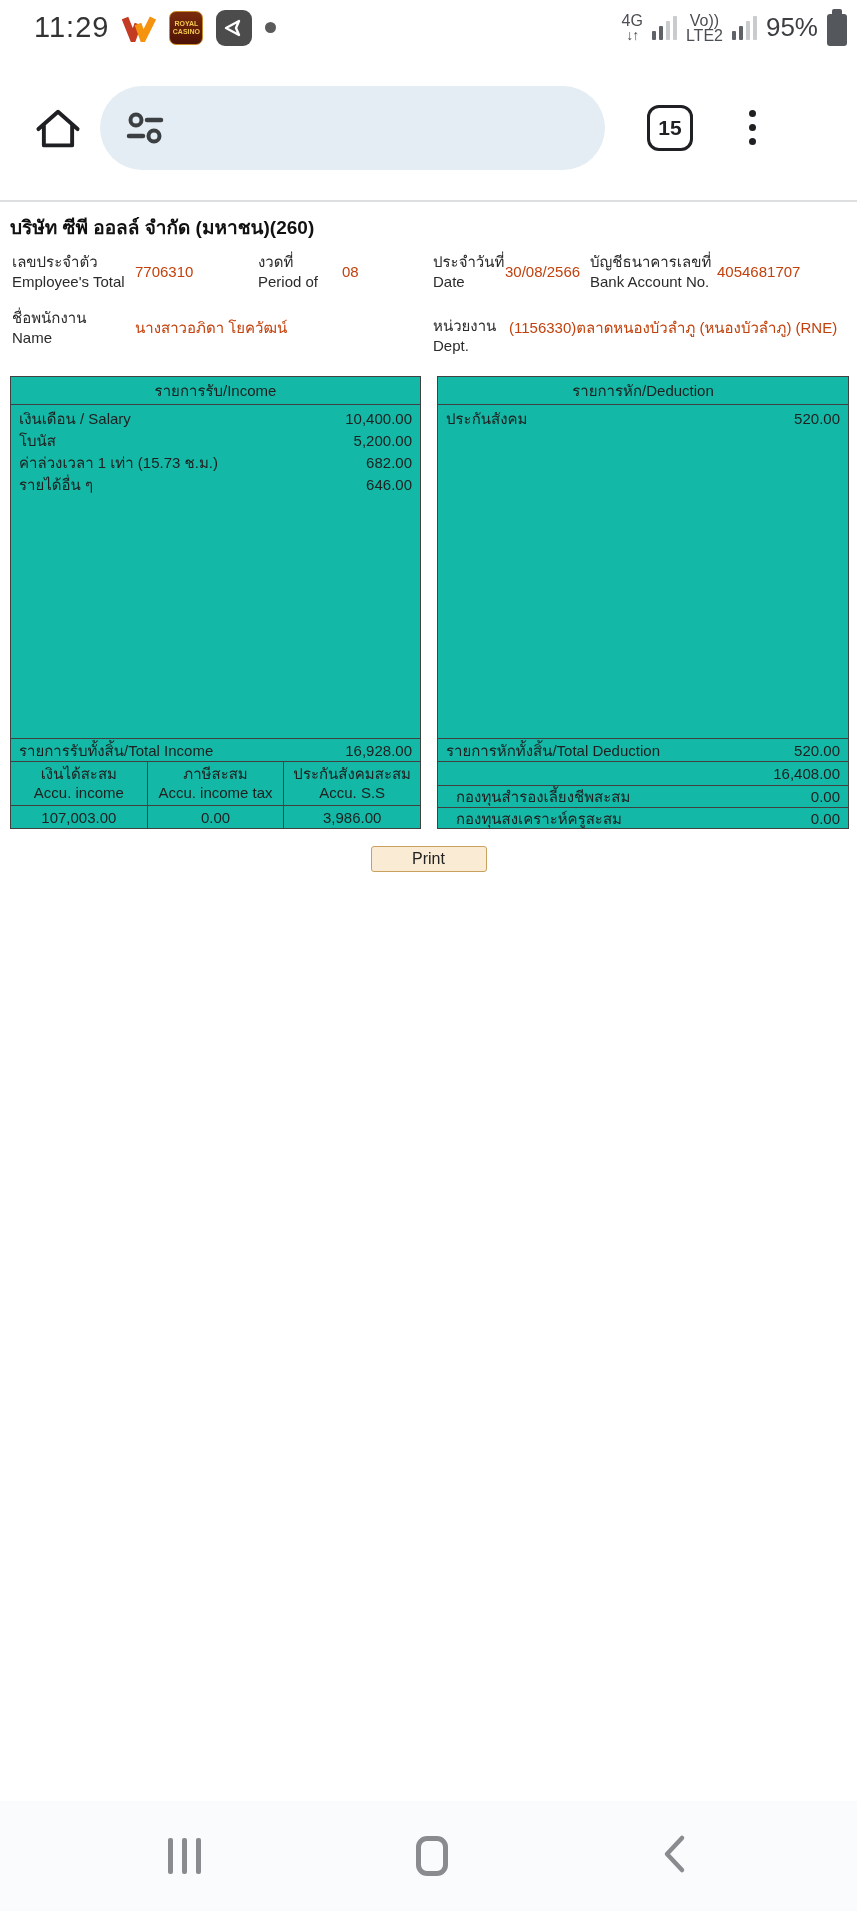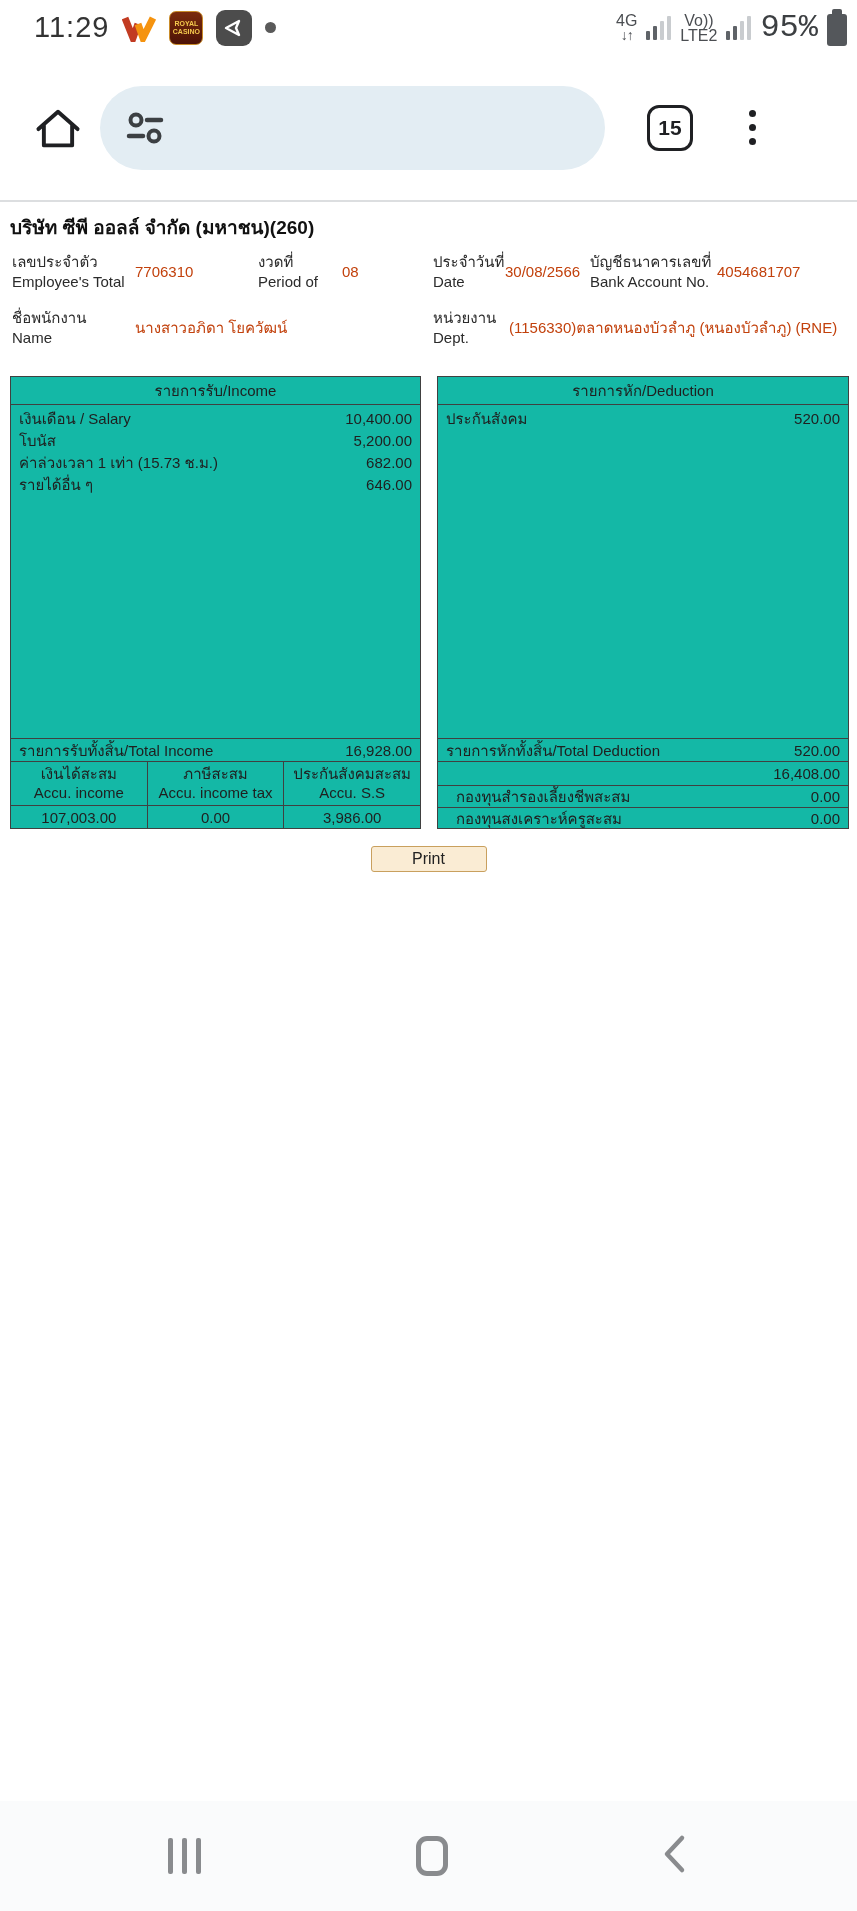--- a/index.html
+++ b/index.html
@@ -21,21 +21,21 @@
   .rc-icon span { font-size:7px; line-height:8px; color:#f3c84d; font-weight:bold; white-space:nowrap; }
   .vp-icon { width:36px; height:36px; border-radius:9px; background:#4c4c4c;
     display:flex; align-items:center; justify-content:center; }
   .note-dot { width:11px; height:11px; border-radius:50%; background:#5a5a5a; }
   .sb-right { display:flex; align-items:center; gap:9px; }
   .net-stack { display:flex; flex-direction:column; align-items:center; line-height:15px; color:#4b4e52; }
   .net-stack .t1 { font-size:16px; } .net-stack .t2 { font-size:14px; letter-spacing:-1px; }
   .bars { display:flex; align-items:flex-end; gap:3px; height:24px; }
   .bars i { display:block; width:4px; border-radius:1px; }
   .b-dark { background:#5f6368; } .b-light { background:#c9cccf; }
-  .batt-pct { font-size:32px; color:#3c3f42;font-family:Liberation Mono, monospace; }
+  .batt-pct { font-size:26px; color:#3c3f42; }
   .battery { position:relative; width:20px; height:32px; background:#54575b; border-radius:3px; margin-top:4px; }
   .battery:before { content:""; position:absolute; top:-5px; left:5px; width:10px; height:5px; background:#54575b; border-radius:2px 2px 0 0; }
 
   
   .chrome { position:absolute; top:55px; left:0; width:857px; height:145px; background:#fff;
     display:flex; align-items:center; }
   .home-btn { margin-left:30px; width:56px; height:56px; display:flex; align-items:center; justify-content:center; }
   .addr-pill { margin-left:14px; width:505px; height:84px; border-radius:42px; background:#e3edf3;
     display:flex; align-items:center; padding:0 24px; }
   .url-text { font-size:33px; color:#202124; margin-left:14px; white-space:nowrap; overflow:hidden; }
@@ -186,21 +186,21 @@
       <div>Bank Account No.</div>
     </div>
     <div class="val" style="left:717px; top:10px;">4054681707</div>
 
     <div class="lab" style="left:12px; top:56px;">
       <div>ชื่อพนักงาน</div>
       <div>Name</div>
     </div>
     <div class="val" style="left:135px; top:66px;">นางสาวอภิดา โยควัฒน์</div>
 
-    <div class="lab" style="left:433px; top:56px;">
+    <div class="lab" style="left:433px; top:64px;">
       <div>หน่วยงาน</div>
       <div>Dept.</div>
     </div>
     <div class="val" style="left:509px; top:66px;">(1156330)ตลาดหนองบัวลำภู (หนองบัวลำภู) (RNE)</div>
   </div>
 
   <div class="tables">
 
     <div class="ptable left">
       <div class="t-header">รายการรับ/Income</div>

